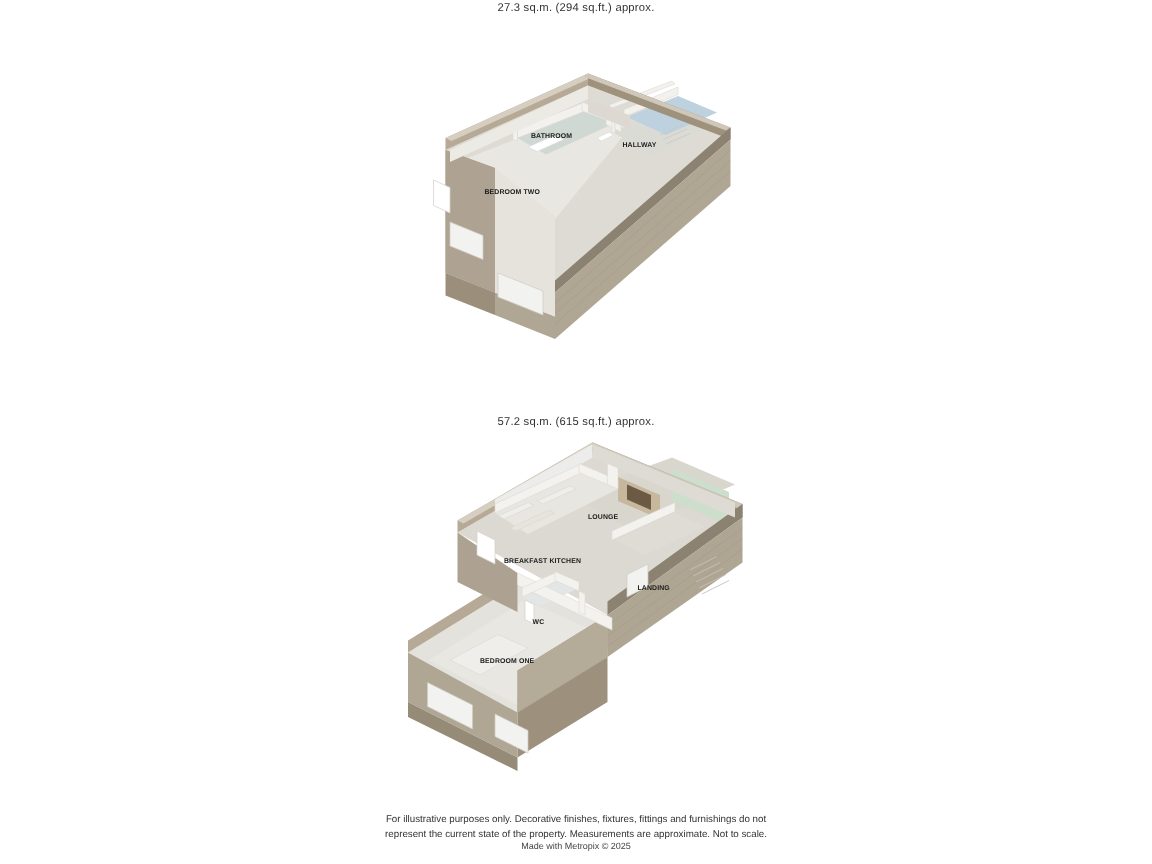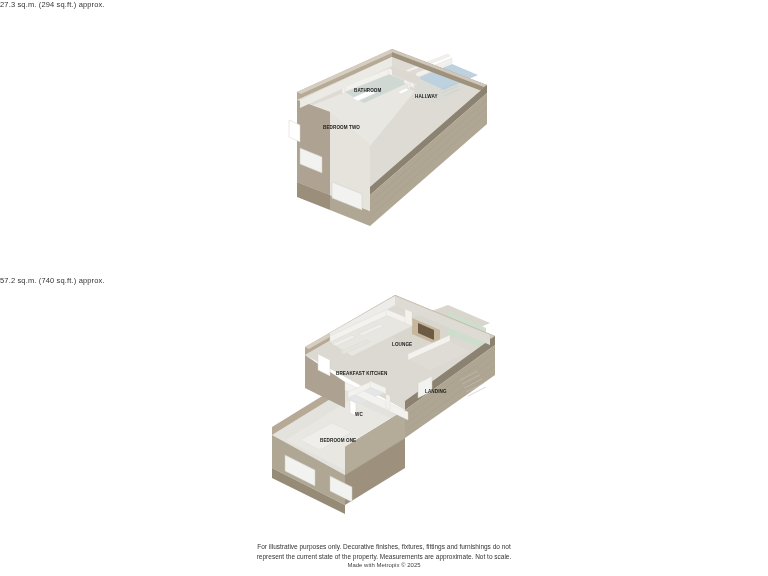--- a/index.html
+++ b/index.html
@@ -11,20 +11,21 @@
     width: 768px;
     height: 576px;
     position: relative;
     font-family: "Liberation Sans", sans-serif;
     color: #222;
     overflow: hidden;
   }
   .floor-caption {
     position: absolute;
     width: 100%;
+    text-align: center;
     font-size: 7.5px;
     color: #333;
     letter-spacing: 0.02em;
   }
   #upper-caption { top: 0px; }
   #lower-caption { top: 276px; }
 
   .floor-stage {
     position: absolute;
     left: 0;
@@ -133,21 +134,21 @@
       <line x1="442" y1="63" x2="458" y2="56"></line>
       <line x1="444" y1="66" x2="460" y2="59"></line>
     </g>
   </svg>
 </div>
 
 <div class="room-label" style="left:354px; top:88px;">BATHROOM</div>
 <div class="room-label" style="left:415px; top:94px;">HALLWAY</div>
 <div class="room-label" style="left:323px; top:125px;">BEDROOM TWO</div>
 
-<div class="floor-caption" id="lower-caption">57.2 sq.m. (740 sq.ft.) approx.</div>
+<div class="floor-caption" id="lower-caption">57.2 sq.m. (615 sq.ft.) approx.</div>
 
 <div class="floor-stage" id="lower-stage">
   <svg width="768" height="235" viewBox="0 0 768 235">
 
     <polygon points="305,65 395,13 495,55 405,120" fill="#dcd9d2"></polygon>
     <polygon points="272,145 345,100 420,132 345,185" fill="#e4e2dc"></polygon>
 
     <polygon points="380,40 448,15 490,33 420,63" fill="#d9d6ce"></polygon>
 
     <polygon points="448,22 486,38 486,60 448,44" fill="#cddecd"></polygon>

